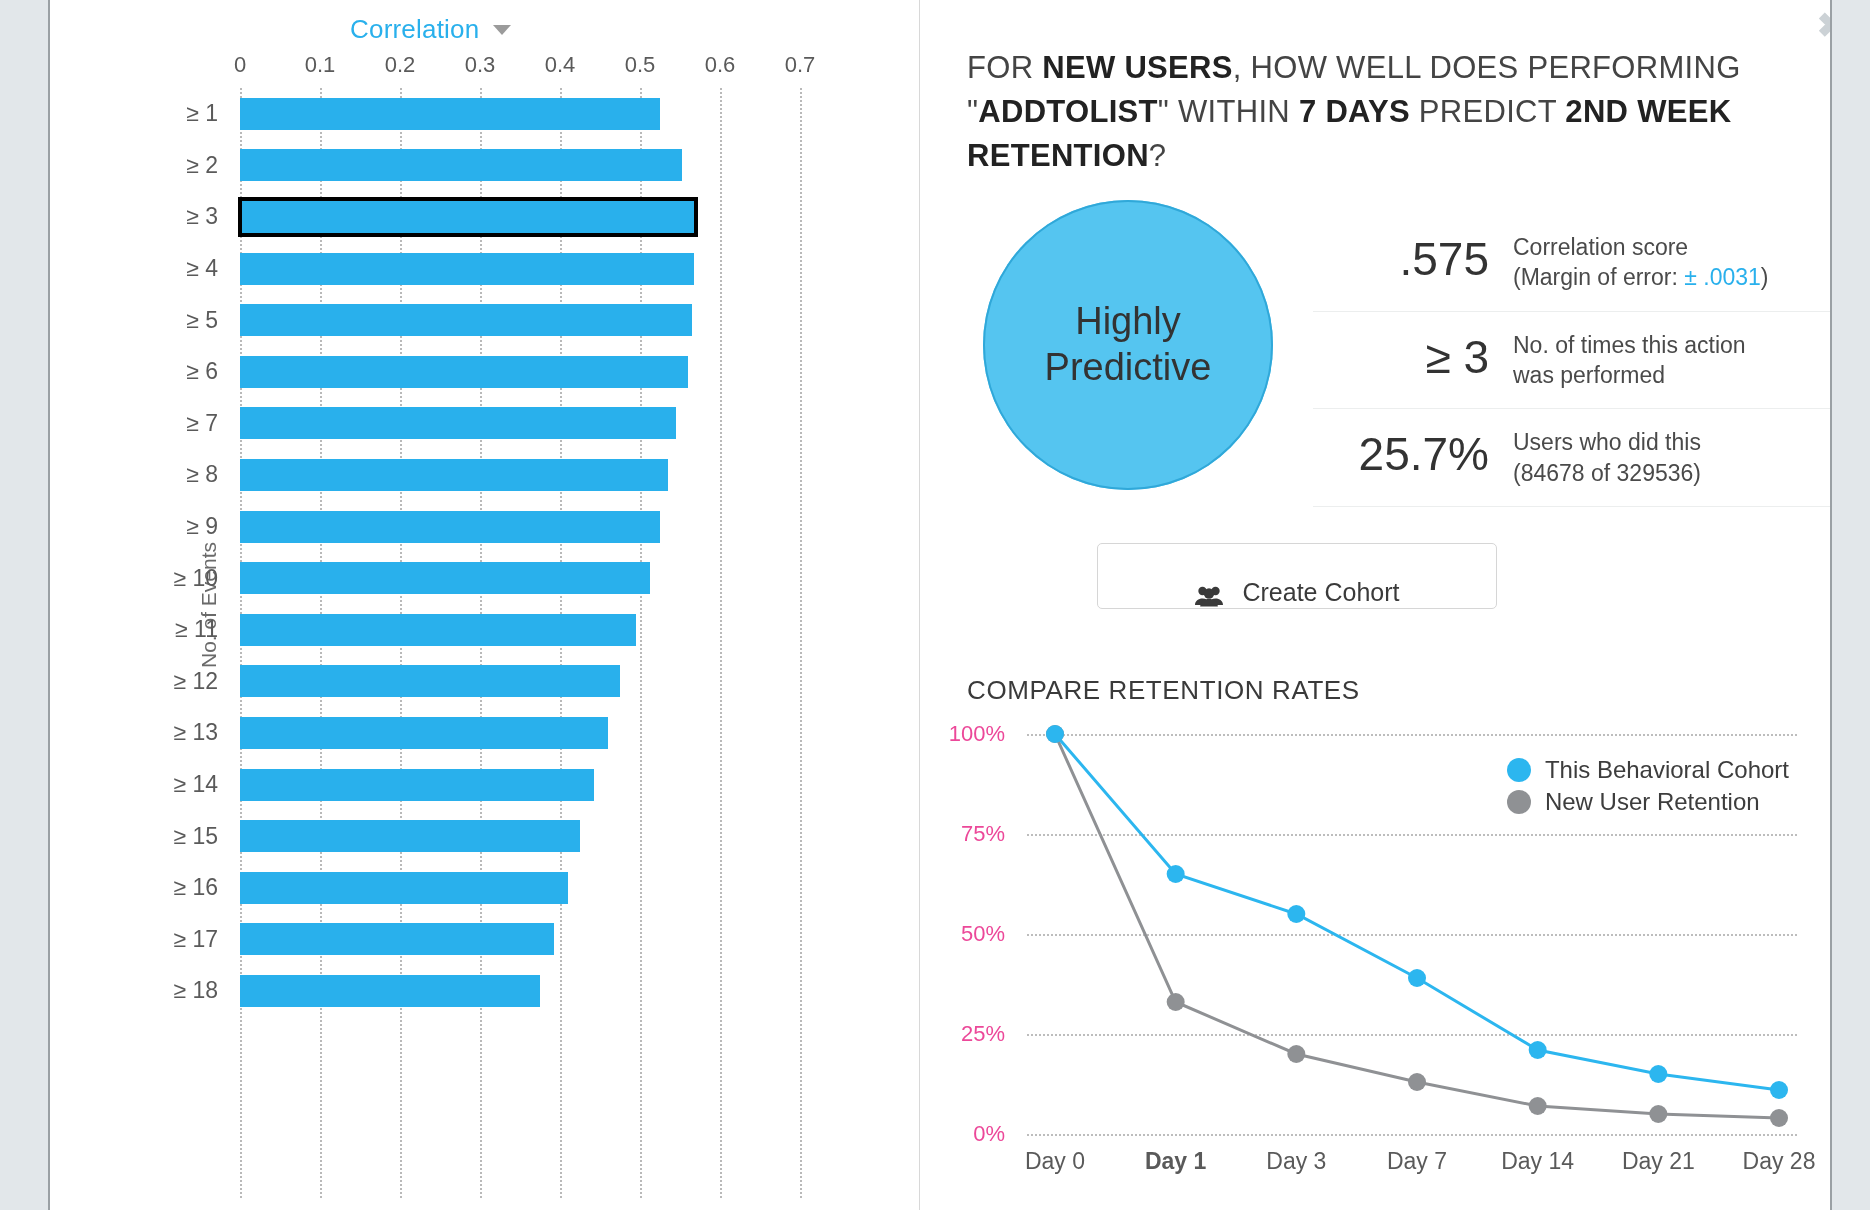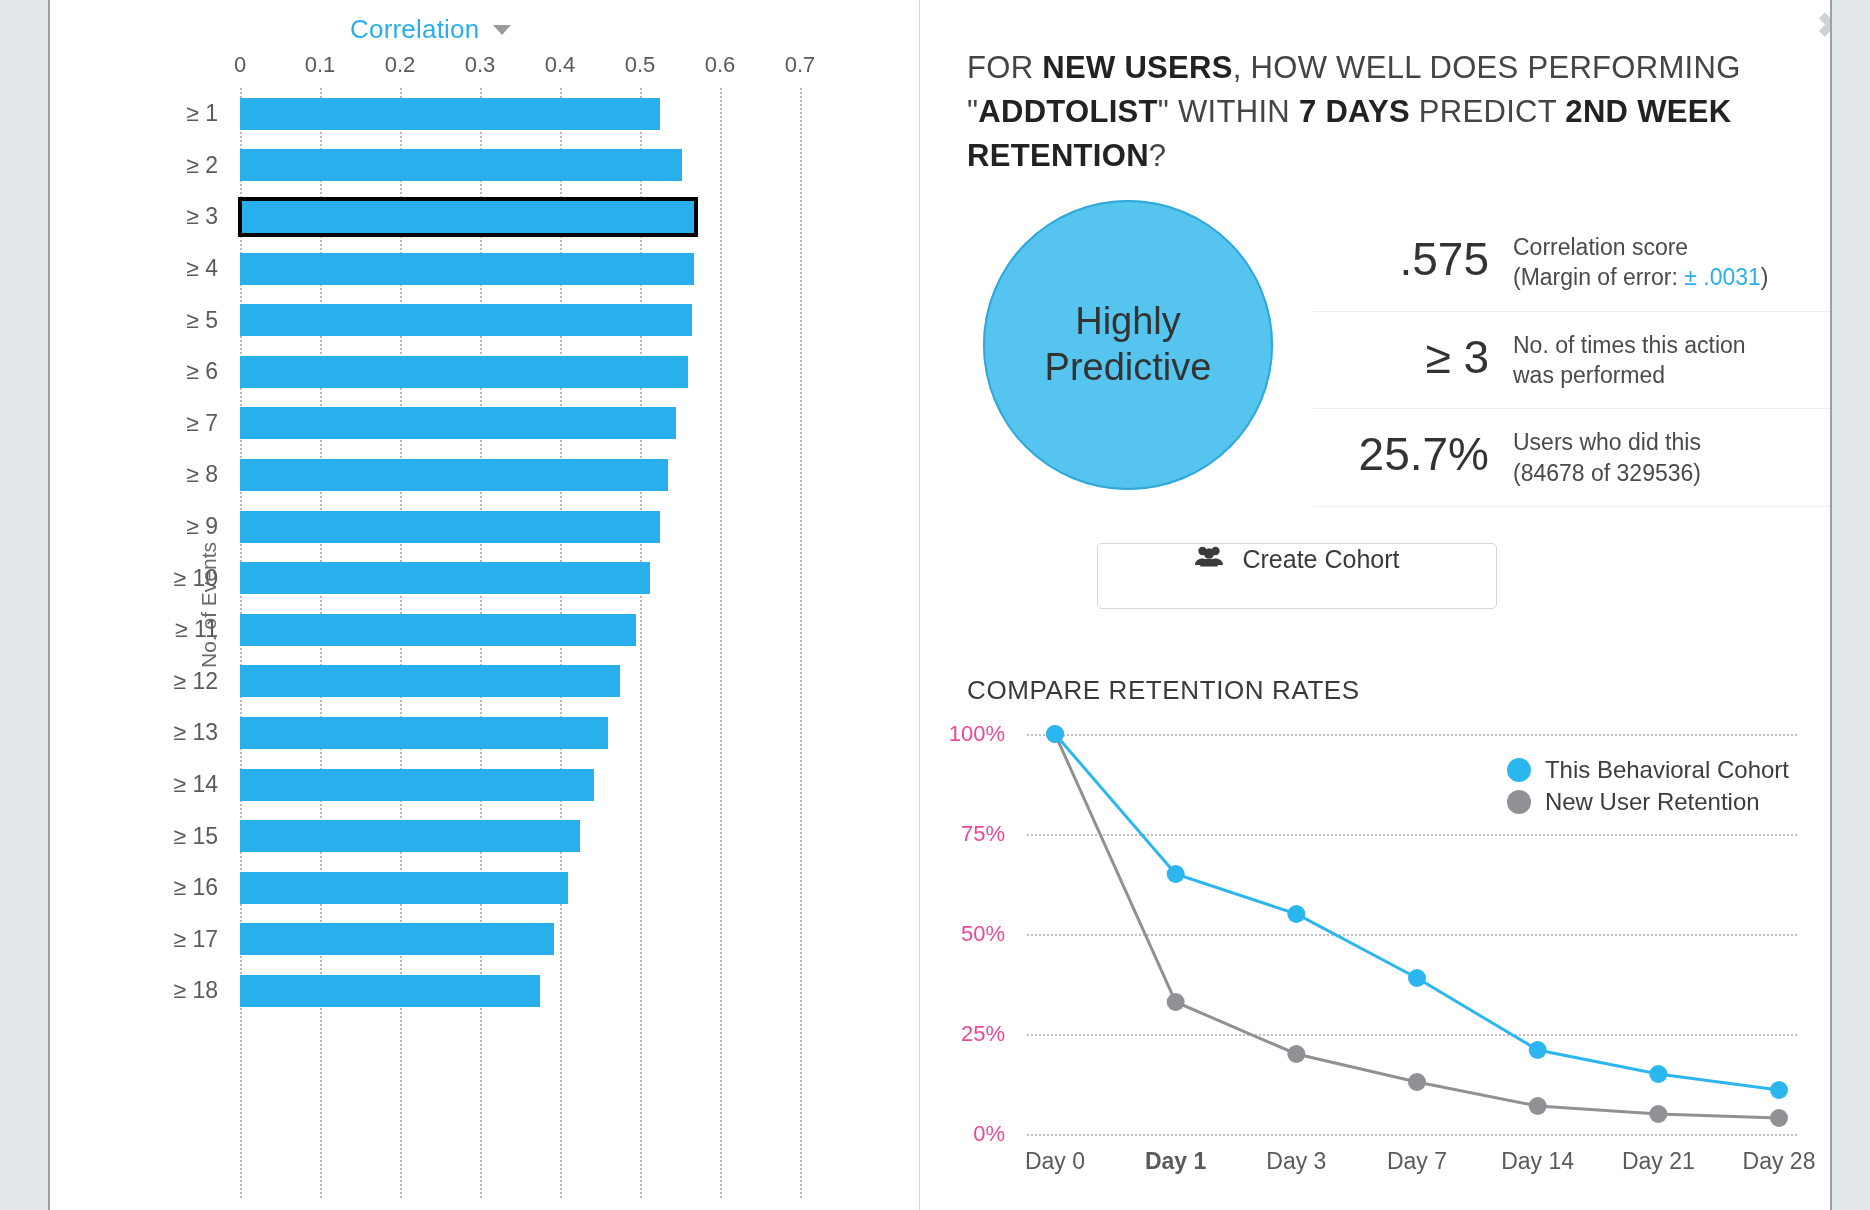--- a/index.html
+++ b/index.html
@@ -165,21 +165,21 @@
   .stat-desc {
     font-size: 23px; color: #4a4a4a; line-height: 1.32;
   }
   .stat-desc .accent { color: #29b0ec; }
 
   #create-cohort {
     margin: 36px 0 0 130px;
     width: 400px; height: 66px;
     border: 1px solid #d6d6d6; border-radius: 5px;
     background: #fff; cursor: pointer;
-    display: flex; align-items: flex-start; justify-content: center;
+    display: flex; align-items: flex-end; justify-content: center;
     gap: 18px;
     font-size: 25px; color: #3a3a3a;
     font-family: "Liberation Sans", sans-serif;
   }
 
   #compare-title {
     margin: 66px 0 0 0;
     font-size: 26px; color: #3a3a3a; letter-spacing: .6px;
   }
 

